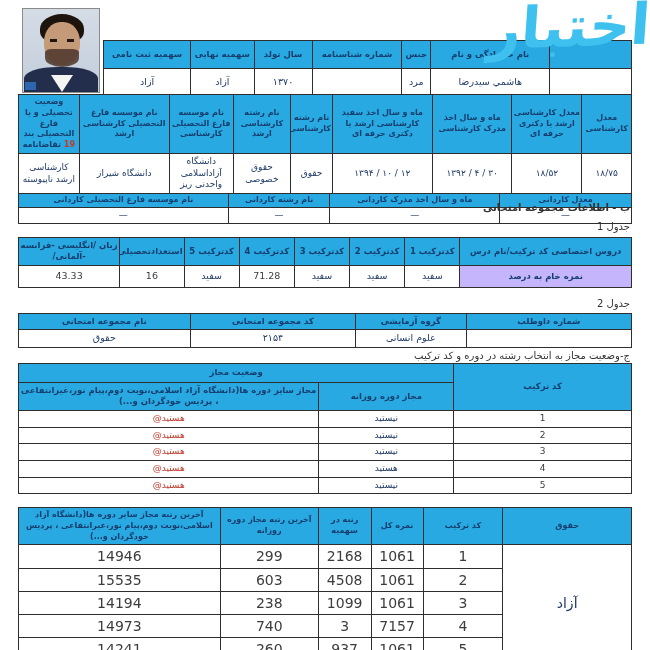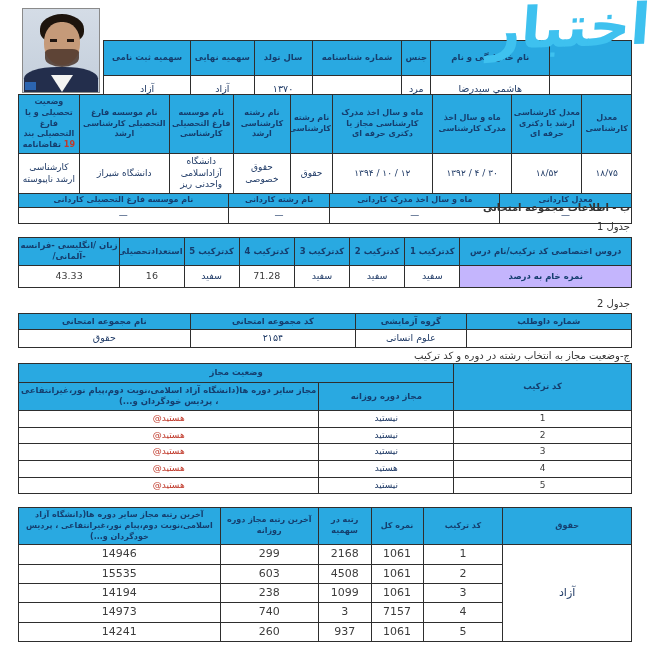--- a/index.html
+++ b/index.html
@@ -29,21 +29,21 @@
   table { border-collapse:collapse; table-layout:fixed; width:100%; }
   th, td { border:1px solid #2e2e2e; text-align:center; vertical-align:middle; overflow:hidden; }
   th { background:#29a9e1; color:#153e6e; font-weight:bold; font-size:8.5px; line-height:1.35; padding:2px 1px; }
   td { background:#fff; color:#1f3a66; font-size:9.5px; line-height:1.3; padding:2px 1px; }
   td.num { color:#3c3c3c; }
   .ltr { direction:ltr; unicode-bidi:isolate;margin-left:21px; }
   .red { color:#c03a2b; }
   table.outer { border:1.5px solid #2e2e2e; }
 
   .tableA-wrap { position:absolute; left:103px; top:40px; width:529px; }
-  .tableA th { height:35px; }
+  .tableA th { height:28px; }
   .tableA td { height:27px; }
 
   .tableB-wrap { position:absolute; left:18px; top:94px; width:614px; }
   .tableB th { height:40px; font-size:8px; }
   .tableB td { height:30px; font-size:9px; }
   .tableK th { height:14px; font-size:8px; padding:1px; }
   .tableK td { height:16px; font-size:9px; padding:1px; }
 
   .sec-title { position:absolute; right:20px; font-size:10px; color:#333; font-weight:bold; z-index:2; }
   .tbl-label { position:absolute; right:20px; font-size:10px; color:#333; }
@@ -56,21 +56,21 @@
   .table2-wrap { position:absolute; left:18px; top:313px; width:614px; }
   .table2 th { height:16px; padding:1px; }
   .table2 td { height:18px; }
 
   .tableJ-wrap { position:absolute; left:18px; top:363px; width:614px; }
   .tableJ th { height:19px; }
   .tableJ td { height:14px; font-size:9px; }
 
   .tableD-wrap { position:absolute; left:18px; top:507px; width:614px; }
   .tableD th { height:26px; font-size:8px; }
-  .tableD td { height:14px; font-size:11px;margin-left:28px; }
+  .tableD td { height:14px; font-size:14px;margin-left:28px; }
 
   .secB  { top:202px; }
   .lblT1 { top:221px; }
   .lblT2 { top:298px; }
   .secJ  { top:350px; font-weight:normal; }
   .secD  { top:494px; font-weight:normal; }
 
   
   .watermark { position:absolute; left:8px; bottom:4px; width:642px; direction:ltr; white-space:nowrap;
                font-size:31px; font-weight:bold; color:#45c2f1; letter-spacing:24px; z-index:7;
@@ -140,21 +140,21 @@
           <col style="width:9.4%">
           <col style="width:10.4%">
           <col style="width:14.7%">
           <col style="width:9.9%">
         </colgroup>
       <tbody>
           <tr>
         <th>معدل کارشناسی</th>
         <th>معدل کارشناسی ارشد یا دکتری حرفه ای</th>
         <th>ماه و سال اخذ مدرک کارشناسی</th>
-        <th>ماه و سال اخذ مدرک کارشناسی مجاز یا دکتری حرفه ای</th>
+        <th>ماه و سال اخذ سفید کارشناسی ارشد یا دکتری حرفه ای</th>
         <th>نام رشته کارشناسی</th>
         <th>نام رشته کارشناسی ارشد</th>
         <th>نام موسسه فارغ التحصیلی کارشناسی</th>
         <th>نام موسسه فارغ التحصیلی کارشناسی ارشد</th>
         <th><span>وضعیت تحصیلی و یا فارغ التحصیلی بند</span> <span class="red">19</span> <span>تقاضانامه</span></th>
       </tr>
       <tr>
         <td class="ltr">۱۸/۷۵</td>
         <td class="ltr">۱۸/۵۲</td>
         <td class="ltr">۱۳۹۲ / ۴ / ۳۰</td>

